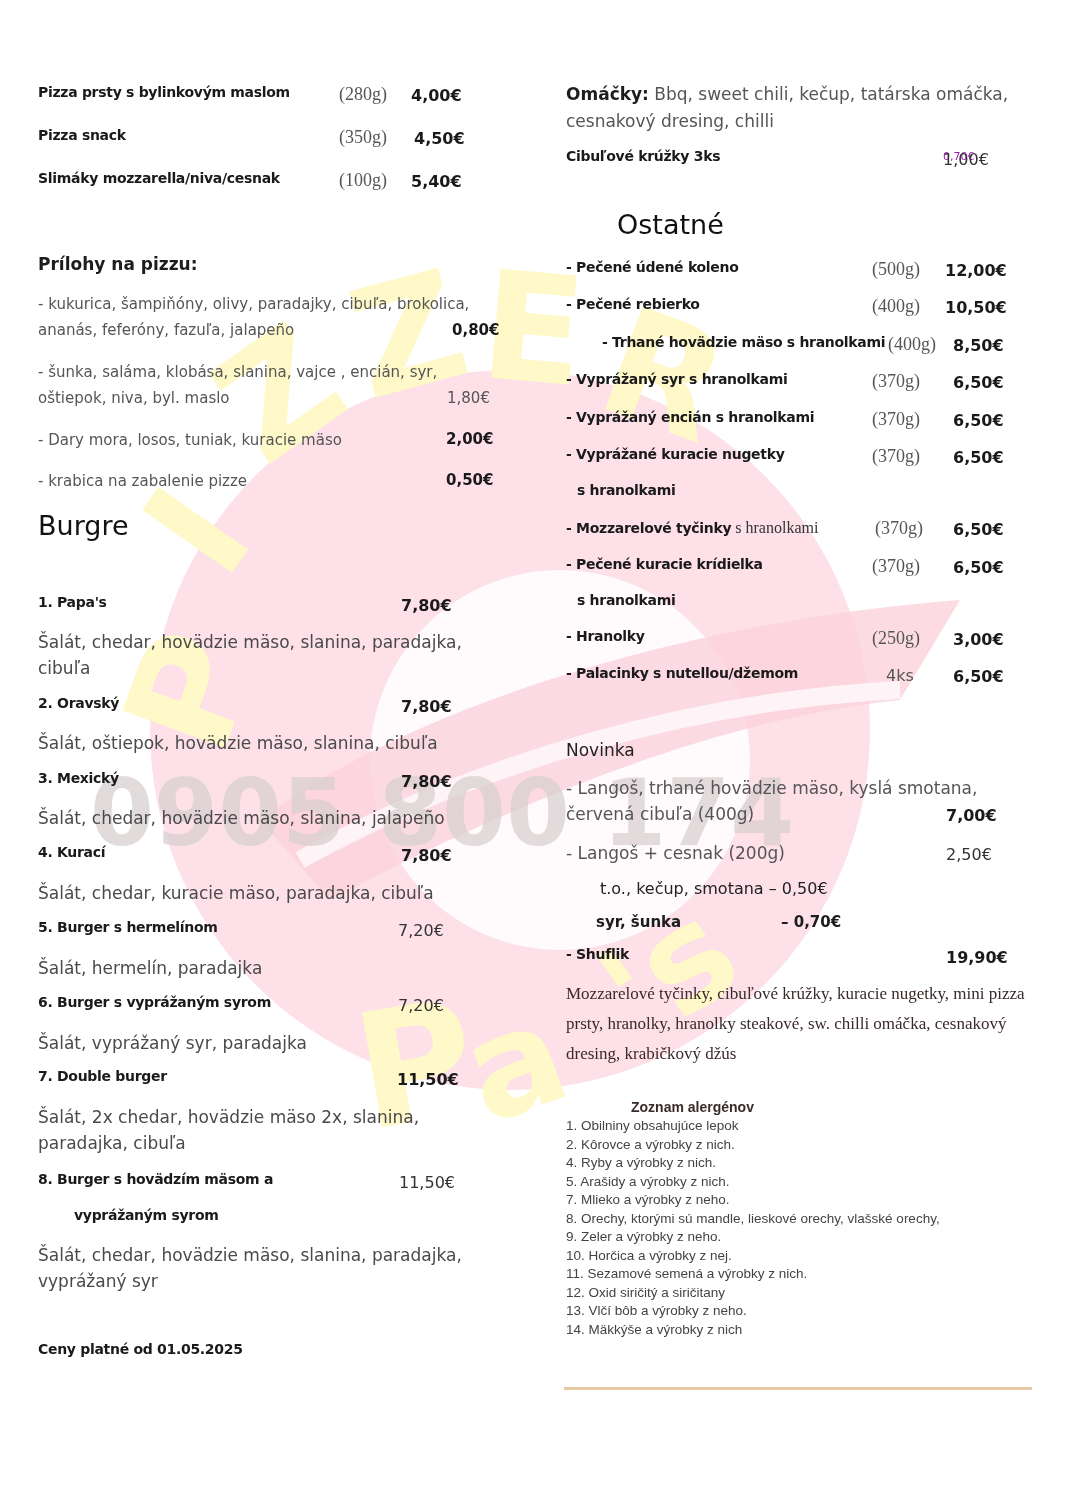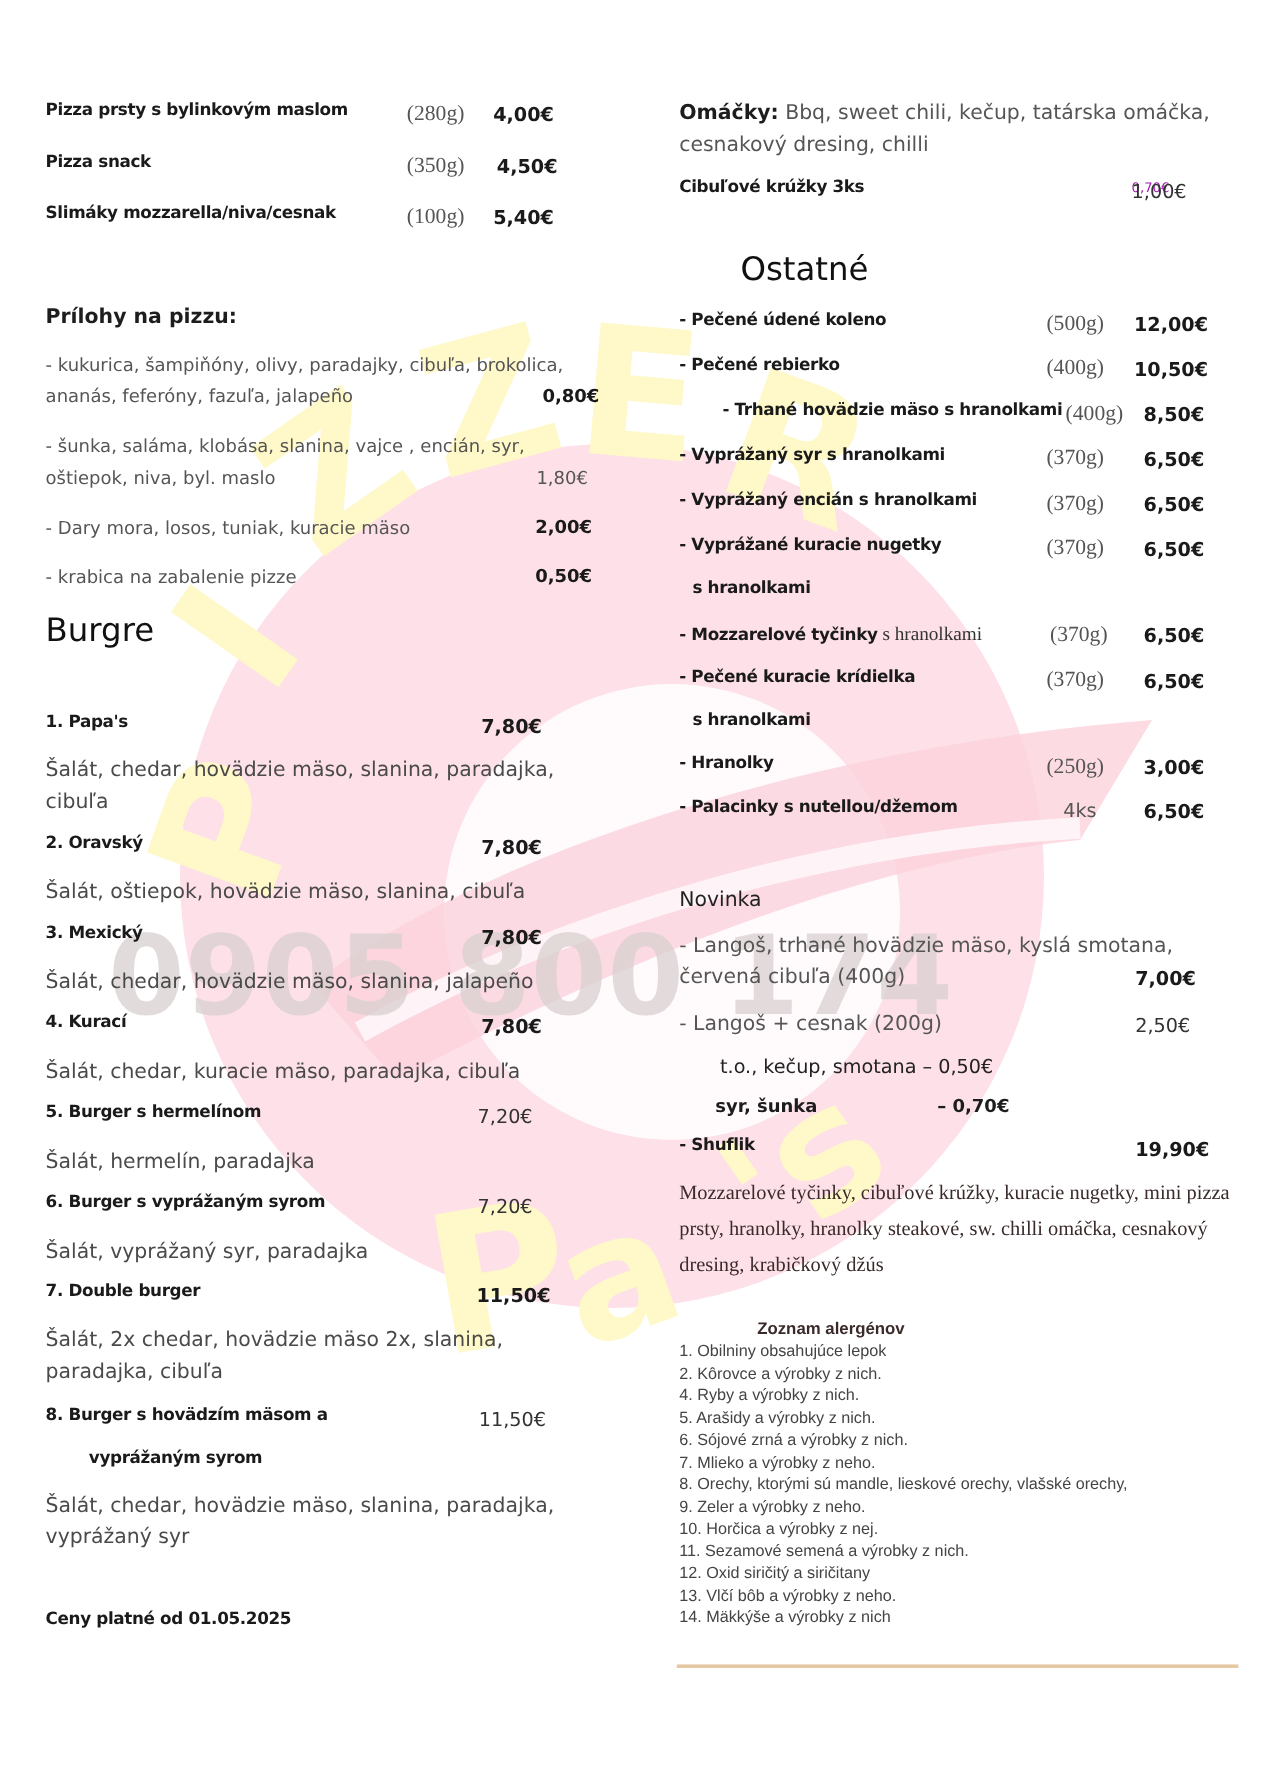--- a/index.html
+++ b/index.html
@@ -178,21 +178,20 @@
   <div class="abs name" style="left:566px;top:946px;">- Shuflik</div>
   <div class="abs price" style="left:946px;top:948px;">19,90€</div>
   <div class="abs serifp" style="left:566px;top:979px;width:470px;">Mozzarelové tyčinky, cibuľové krúžky, kuracie nugetky, mini pizza prsty, hranolky,  hranolky steakové, sw. chilli omáčka, cesnakový dresing, krabičkový džús</div>
 
   <div class="abs allerg-title" style="left:631px;top:1099px;">Zoznam alergénov</div>
   <div class="abs allerg" style="left:566px;top:1117px;">
     <div>1. Obilniny obsahujúce lepok</div>
     <div>2. Kôrovce a výrobky z nich.</div>
     <div>4. Ryby a výrobky z nich.</div>
     <div>5. Arašidy a výrobky z nich.</div>
-    <div>6. Sójové zrná a výrobky z nich.</div>
     <div>7. Mlieko a výrobky z neho.</div>
     <div>8. Orechy, ktorými sú mandle, lieskové orechy, vlašské orechy,</div>
     <div>9. Zeler a výrobky z neho.</div>
     <div>10. Horčica a výrobky z nej.</div>
     <div>11. Sezamové semená a výrobky z nich.</div>
     <div>12. Oxid siričitý a siričitany</div>
     <div>13. Vlčí bôb a výrobky z neho.</div>
     <div>14. Mäkkýše a výrobky z nich</div>
   </div>
   <div class="rule"></div>

